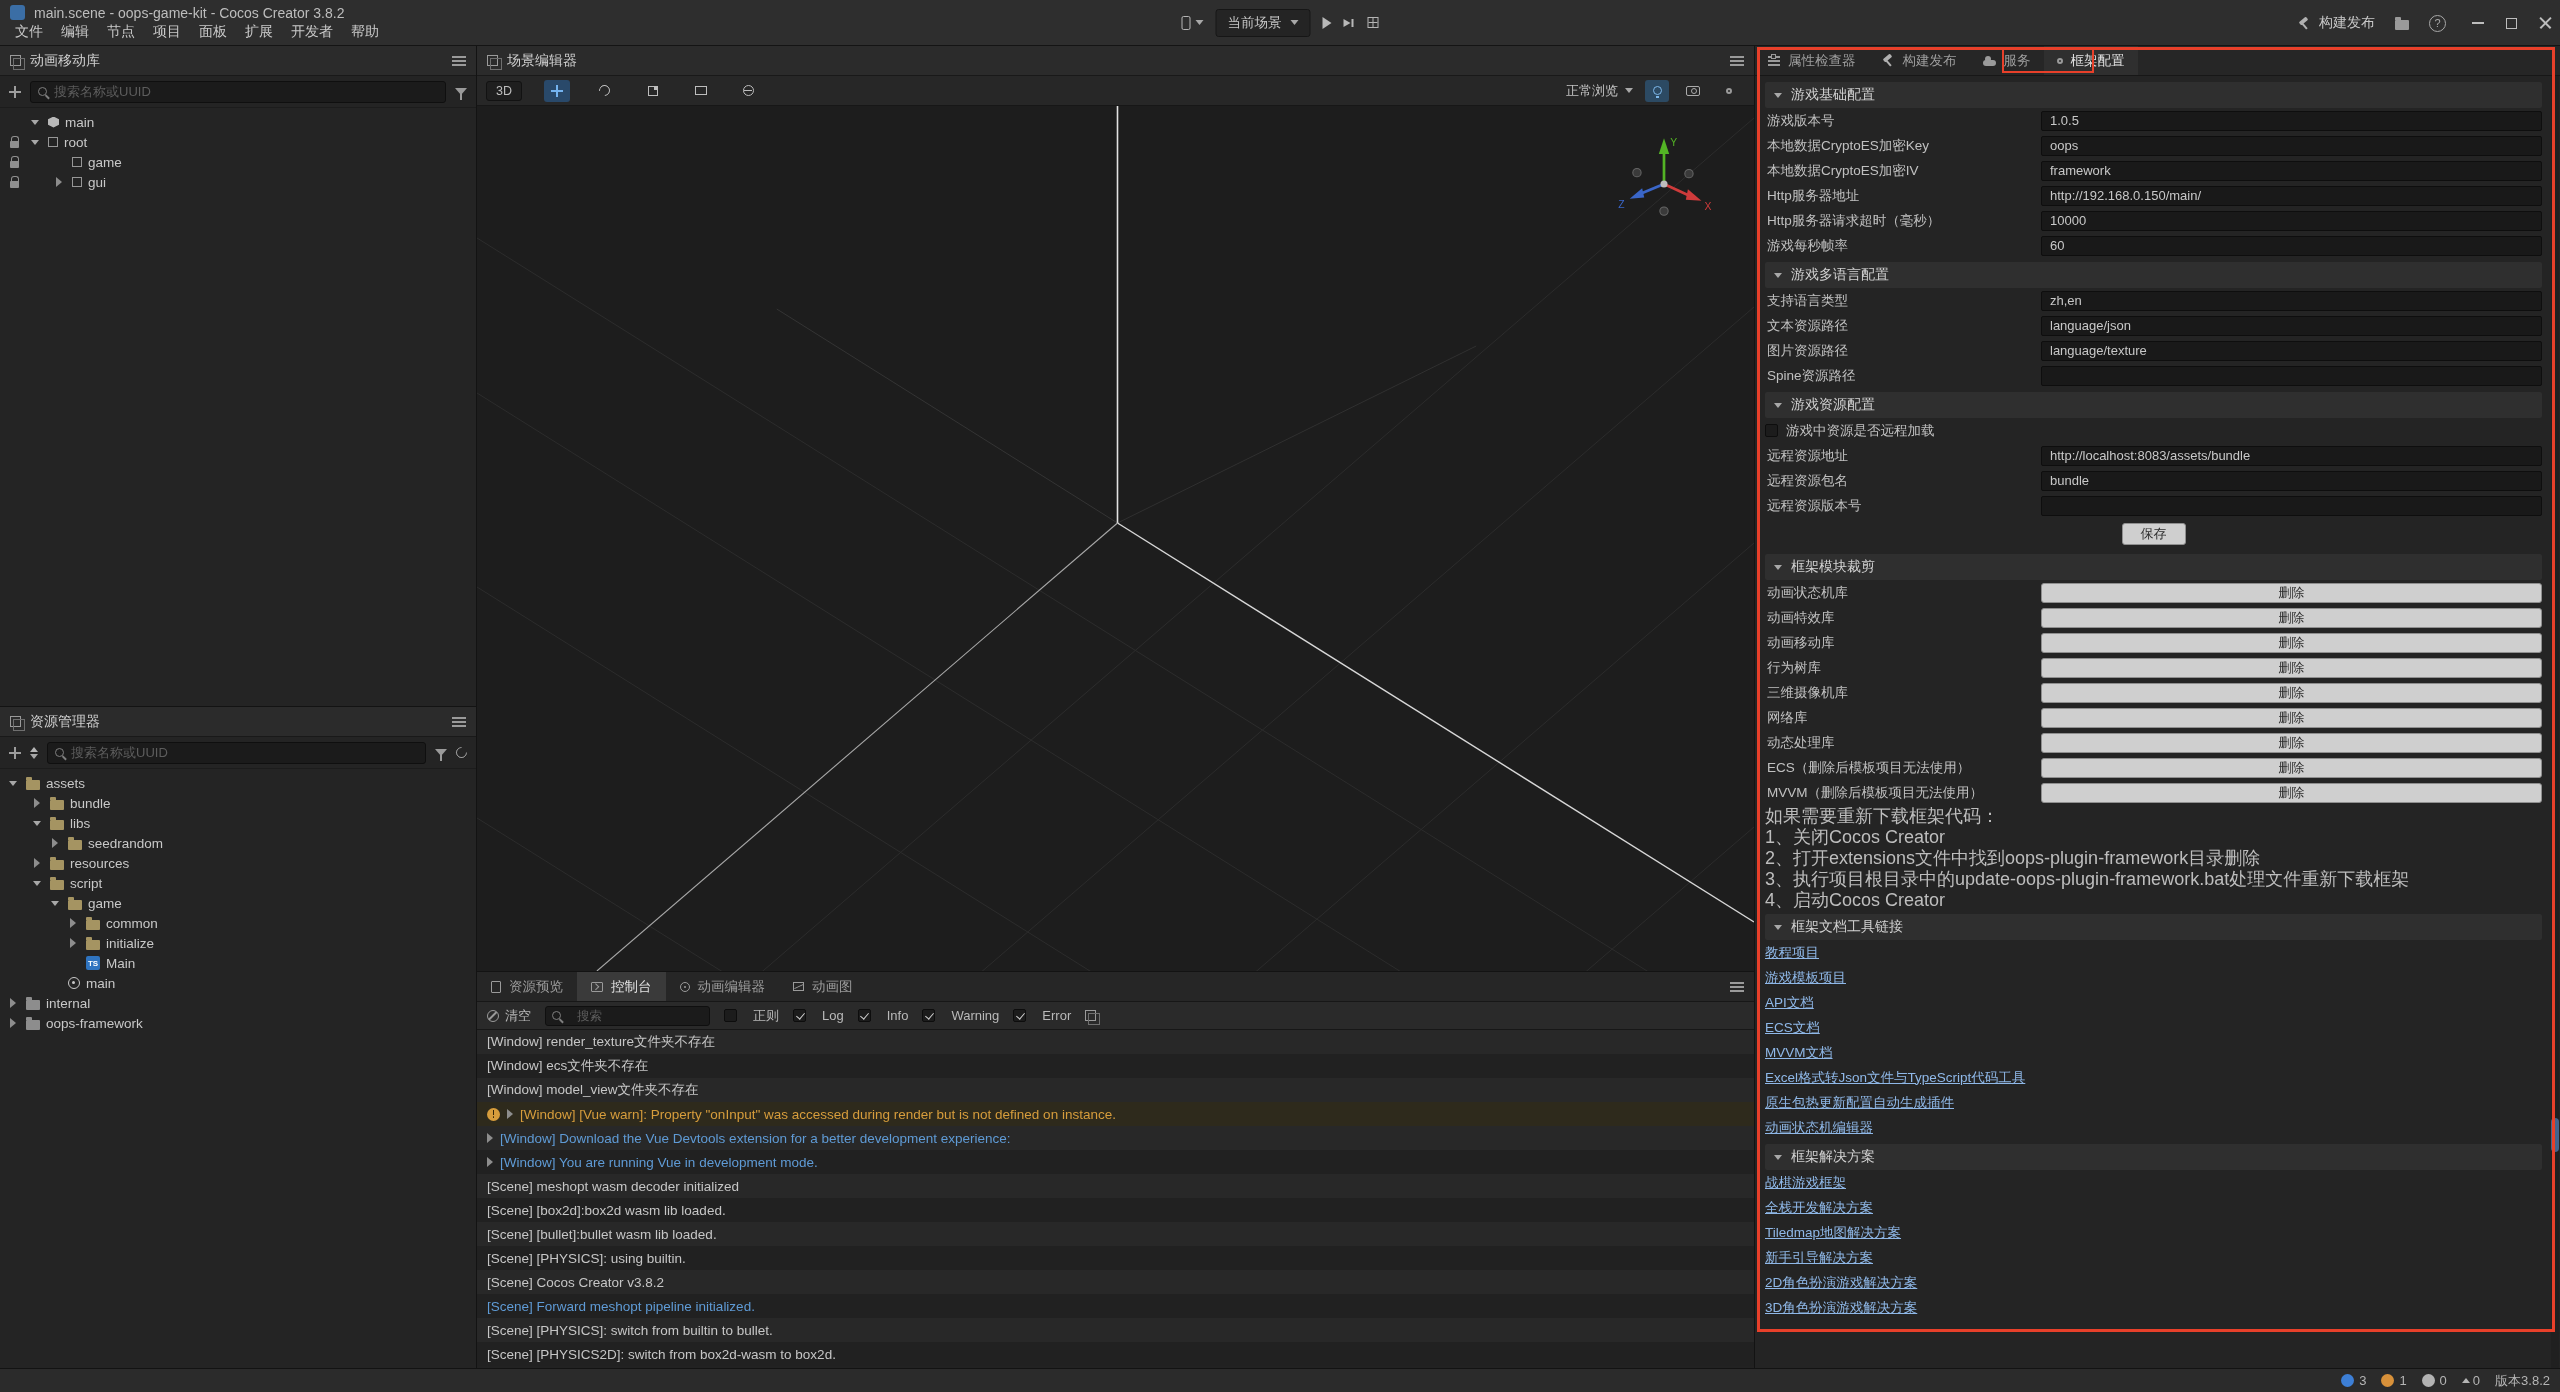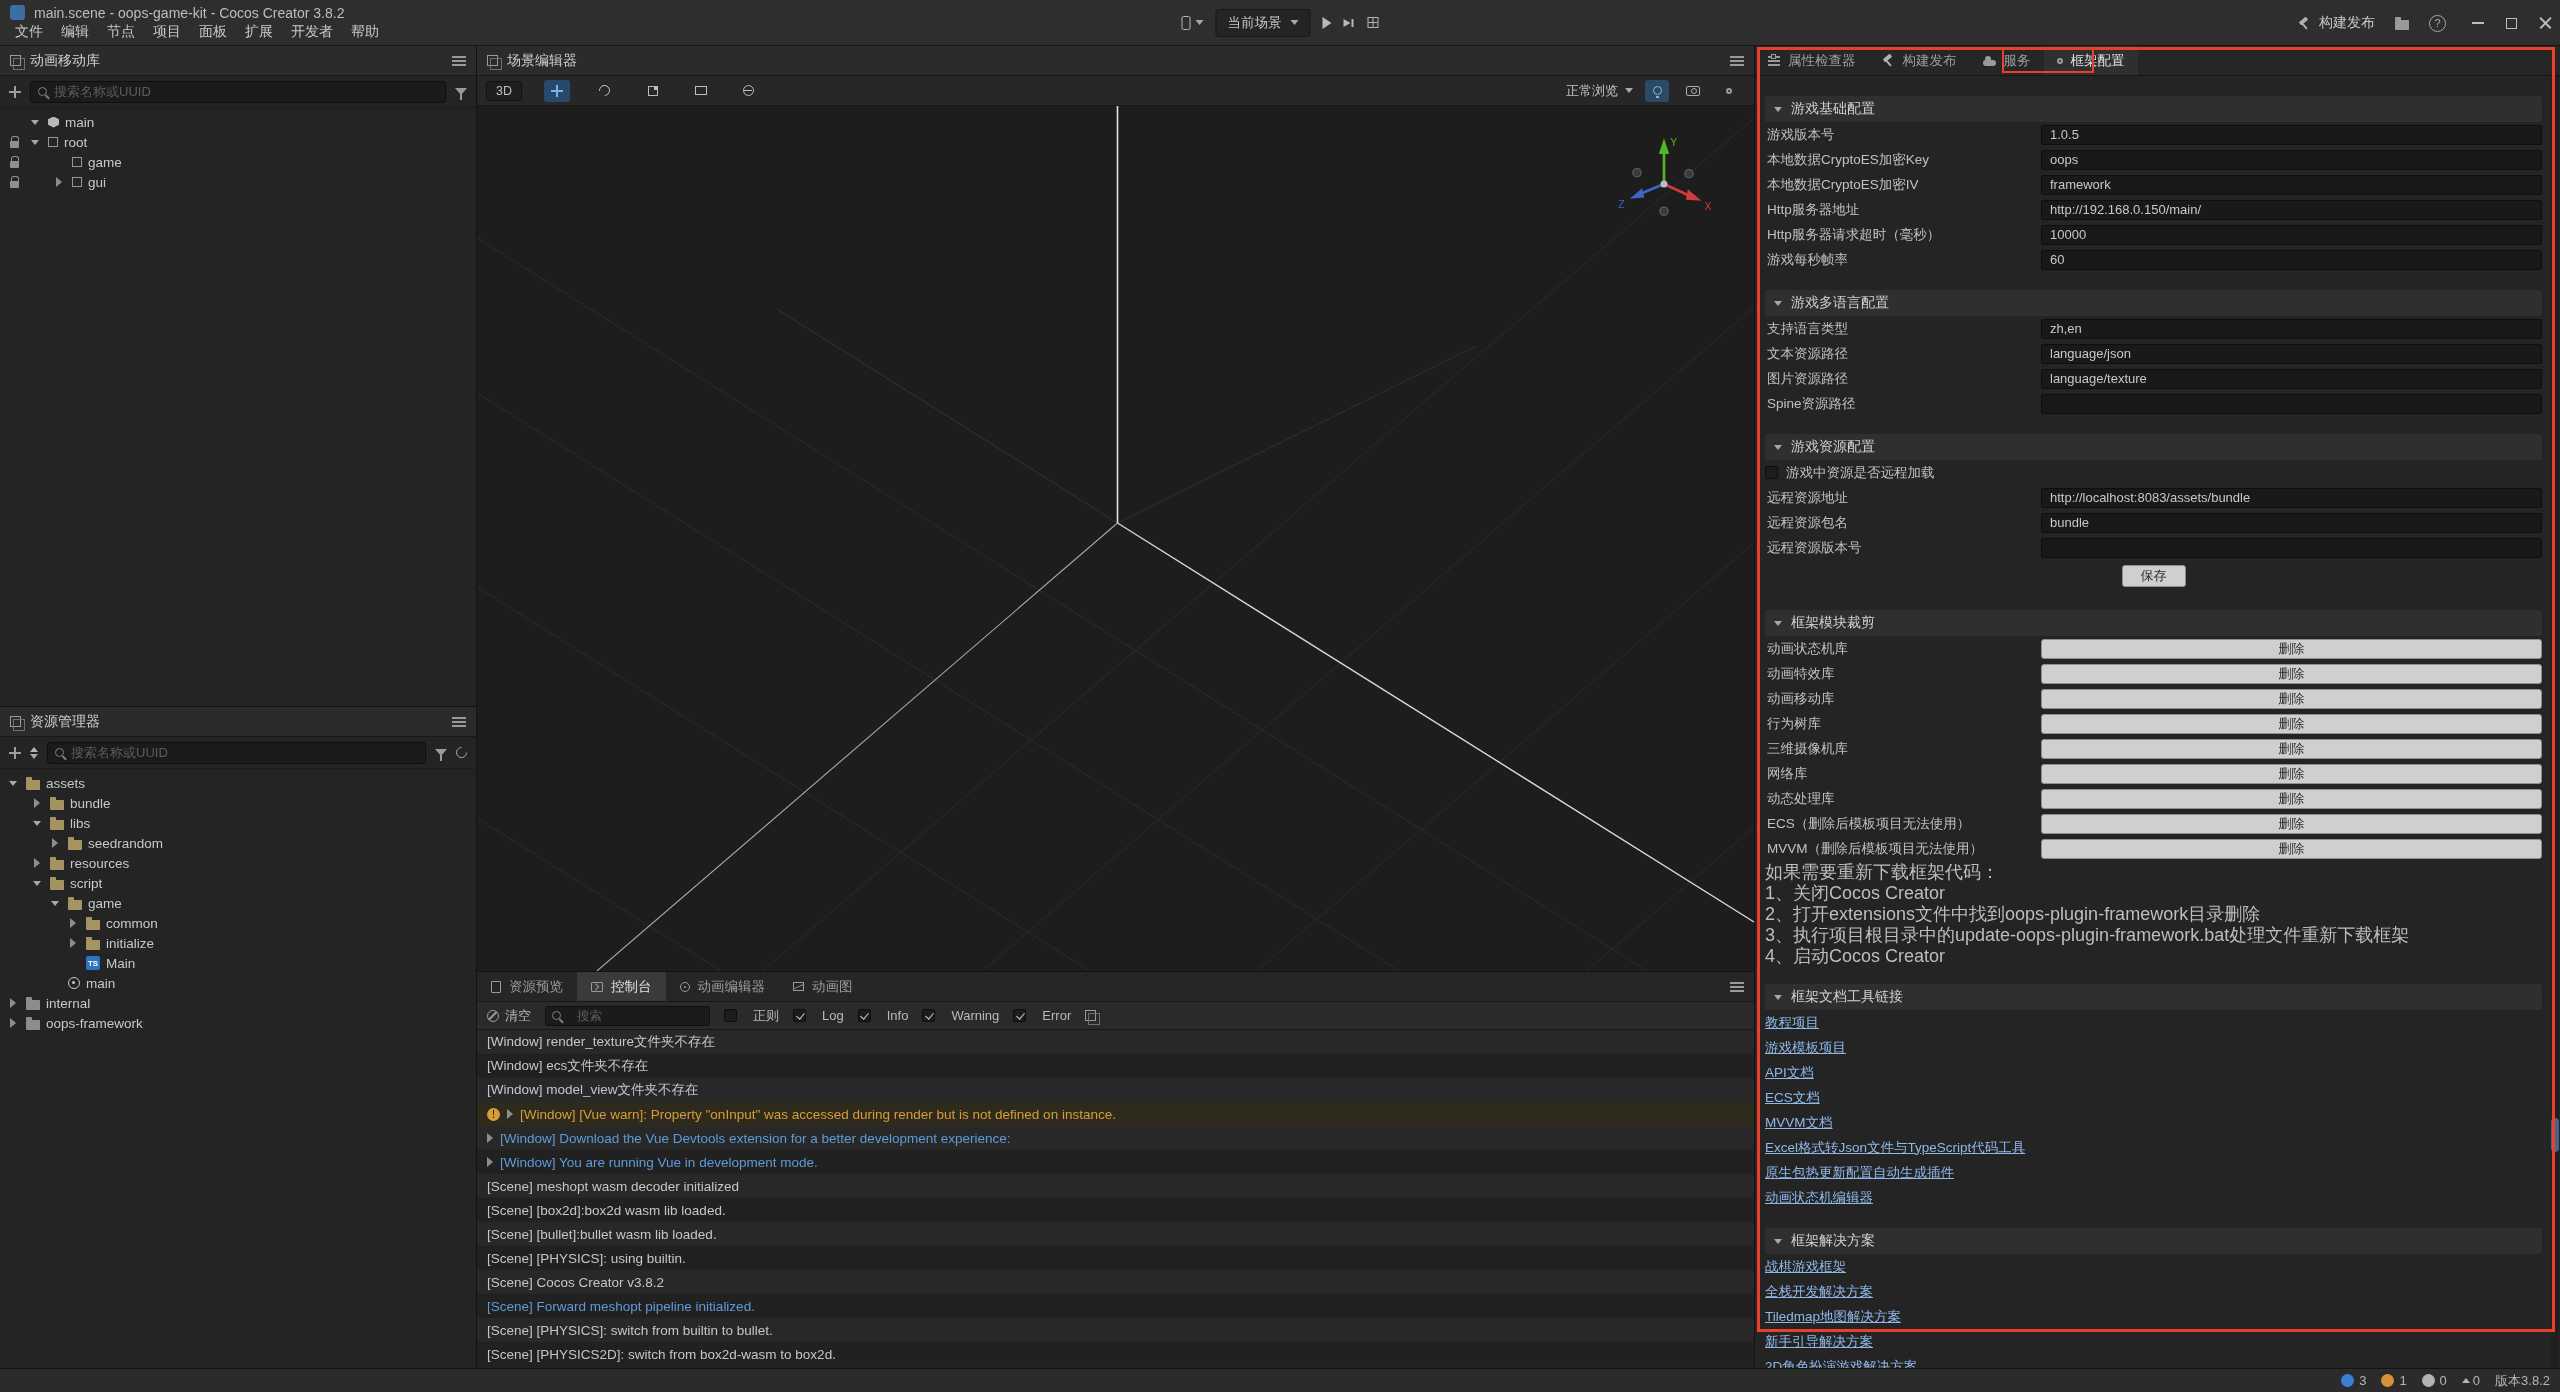--- a/index.html
+++ b/index.html
@@ -152,21 +152,21 @@
   .crow.link .ctext { color:#5f9bd6; }
 
   
   .inspector { position:absolute;left:1755px;top:46px;width:805px;height:1322px;background:#242424; }
   .itabs { height:30px;background:#262626;border-bottom:1px solid #171717;display:flex;align-items:stretch; }
   .itab { display:flex;align-items:center;gap:8px;padding:0 13px;font-size:13.5px;color:#9e9e9e; }
   .itab.active { color:#e0e0e0;background:#2f2f2f; }
   .icontent { position:absolute;left:0;right:10px;top:30px;bottom:0;padding:2px 8px 0 10px;overflow:hidden; }
   .vtrack { position:absolute;right:1px;top:30px;bottom:0;width:8px;background:#202020; }
   .vthumb { position:absolute;right:1px;top:1072px;width:8px;height:34px;background:#44648c;border-radius:4px; }
-  .sechead { height:26px;margin-top:18px;background:#2f2f2f;border-radius:2px;display:flex;align-items:center;gap:9px;padding:0 9px;font-size:14px;color:#d2d2d2; }
+  .sechead { height:26px;margin-top:4px;background:#2f2f2f;border-radius:2px;display:flex;align-items:center;gap:9px;padding:0 9px;font-size:14px;color:#d2d2d2; }
   .prow { min-height:25px;display:flex;align-items:center;gap:8px; }
   .plabel { flex:0 0 268px;font-size:13.5px;color:#c0c0c0;white-space:nowrap;overflow:hidden;padding-left:2px; }
   .pinput { flex:1;height:20px;background:#191919;border:1px solid #0e0e0e;border-radius:2px;color:#c8c8c8;font-size:13px;padding:0 8px;font-family:inherit;outline:none;min-width:0; }
   .del-btn { flex:1;height:20px;background:#cfcfcf;border:1px solid #8f8f8f;border-radius:3px;color:#2e2e2e;font-size:13px;font-family:inherit;cursor:pointer; }
   .save-row { height:32px;display:flex;align-items:center;justify-content:center; }
   .save-btn { height:22px;padding:0 18px;background:#cfcfcf;border:1px solid #8f8f8f;border-radius:3px;color:#2e2e2e;font-size:13px;font-family:inherit;cursor:pointer; }
   .cb-label { font-size:13.5px;color:#c0c0c0; }
   .note-title,.note { height:21px;display:flex;align-items:center;font-size:18px;color:#bdbdbd;white-space:nowrap;overflow:hidden; }
   .linkrow { height:25px;display:flex;align-items:center; }
   .doclink { font-size:13.5px;color:#8fb8e8;text-decoration:underline;cursor:pointer;white-space:nowrap; }

